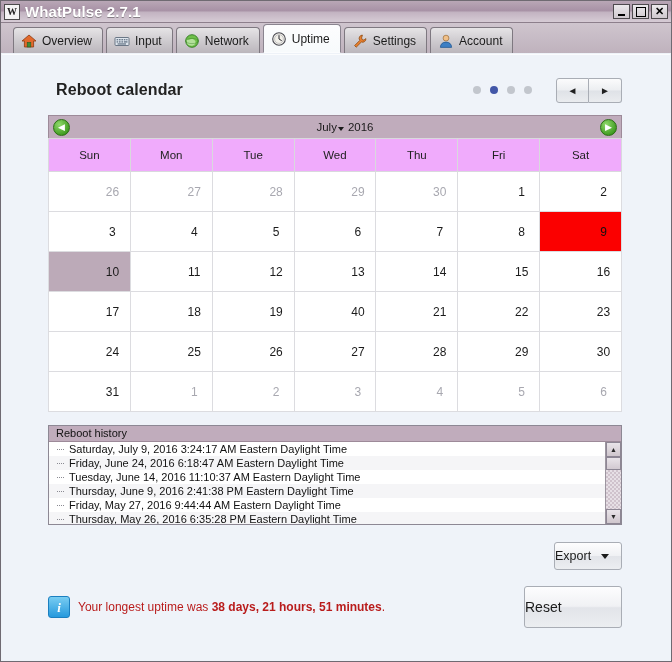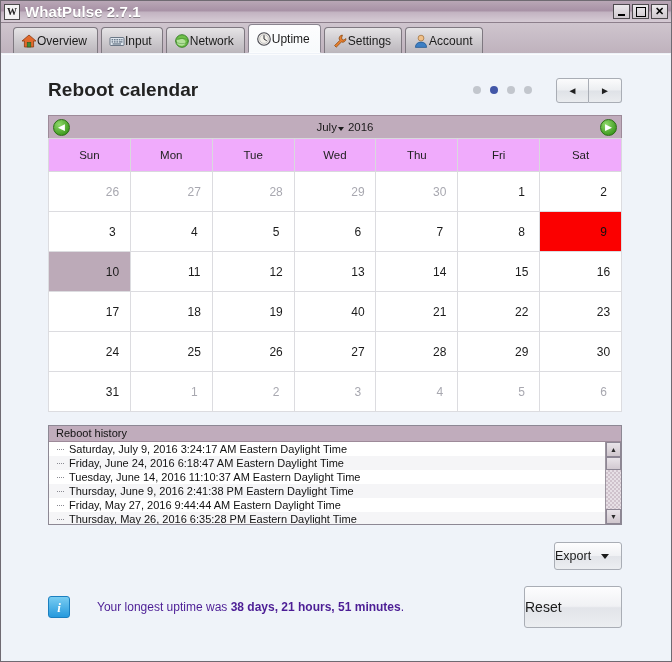--- a/index.html
+++ b/index.html
@@ -42,21 +42,21 @@
   .win-btn .mx{display:block;width:8px;height:8px;border:1.5px solid #000;}
   .win-btn .cl{font-size:11px;font-weight:bold;font-family:"Liberation Sans",sans-serif;}
   
   .tabstrip{
     height:30px;box-sizing:border-box;position:relative;
     background:linear-gradient(to bottom,#cfc5ce 0%,#bfb2bd 100%);
     display:flex;align-items:flex-end;padding-left:12px;
   }
   .tab{
     height:26px;box-sizing:border-box;
-    display:flex;align-items:center;
+    display:flex;align-items:center;gap:5px;
     padding:0 10px 0 7px;margin-right:3px;
     border:1px solid #7e7880;border-bottom:none;
     border-radius:4px 4px 0 0;
     background:linear-gradient(to bottom,#e6e4e6 0%,#cfccd0 50%,#bbb6bc 100%);
     font-size:12px;color:#1b1b1b;cursor:default;position:relative;
   }
   .tab.active{
     height:29px;
     background:linear-gradient(to bottom,#fdfdfe 0%,#f7fafc 100%);
     border-color:#8b8590;border-bottom:1px solid #fbfcfe;
@@ -66,21 +66,21 @@
   
   .content{
     position:absolute;left:1px;right:1px;top:53px;bottom:1px;
     background:#eff3f9;
     border-top:1px solid #fbfcfe;
     box-sizing:border-box;
   }
   .inner{position:absolute;left:46px;right:48px;top:0;bottom:0;}
   .page-head{display:flex;align-items:center;height:50px;margin-top:10px;}
   .page-title{
-    font-size:19px;font-weight:bold;color:#222;flex:1 1 auto;letter-spacing:.1px;
+    font-size:16px;font-weight:bold;color:#222;flex:1 1 auto;letter-spacing:.1px;margin-left:8px;
   }
   .dots{display:flex;align-items:center;gap:9px;margin-right:24px;}
   .dot{width:8px;height:8px;border-radius:50%;background:#c2c6cd;}
   .dot.on{background:#4257a8;}
   .navbtns{display:flex;}
   .navbtn{
     width:33px;height:25px;box-sizing:border-box;
     background:linear-gradient(to bottom,#fbfbfc 0%,#eceef1 48%,#dfe2e7 52%,#eaecef 100%);
     border:1px solid #a9adb5;
     display:flex;align-items:center;justify-content:center;
@@ -184,21 +184,21 @@
     display:flex;align-items:center;
   }
   .info-ico{
     width:20px;height:20px;flex:0 0 auto;border-radius:3px;
     background:linear-gradient(to bottom,#79cdf2,#2699dd);
     border:1px solid #1b7fc0;
     color:#fff;font-size:13px;font-weight:bold;font-style:italic;
     font-family:"Liberation Serif",serif;
     display:flex;align-items:center;justify-content:center;line-height:1;
   }
-  .footer-text{font-size:12px;color:#4c1d95;margin-left:27px;flex:1 1 auto;}
+  .footer-text{font-size:12px;color:#b91c1c;margin-left:8px;flex:1 1 auto;}
   .footer-text b{font-weight:bold;}
   .btn-reset{width:98px;height:42px;font-size:14px;}
 </style>
 </head>
 <body>
 
 <div class="window">
 
   <div class="titlebar">
     <div class="app-logo">W</div>

